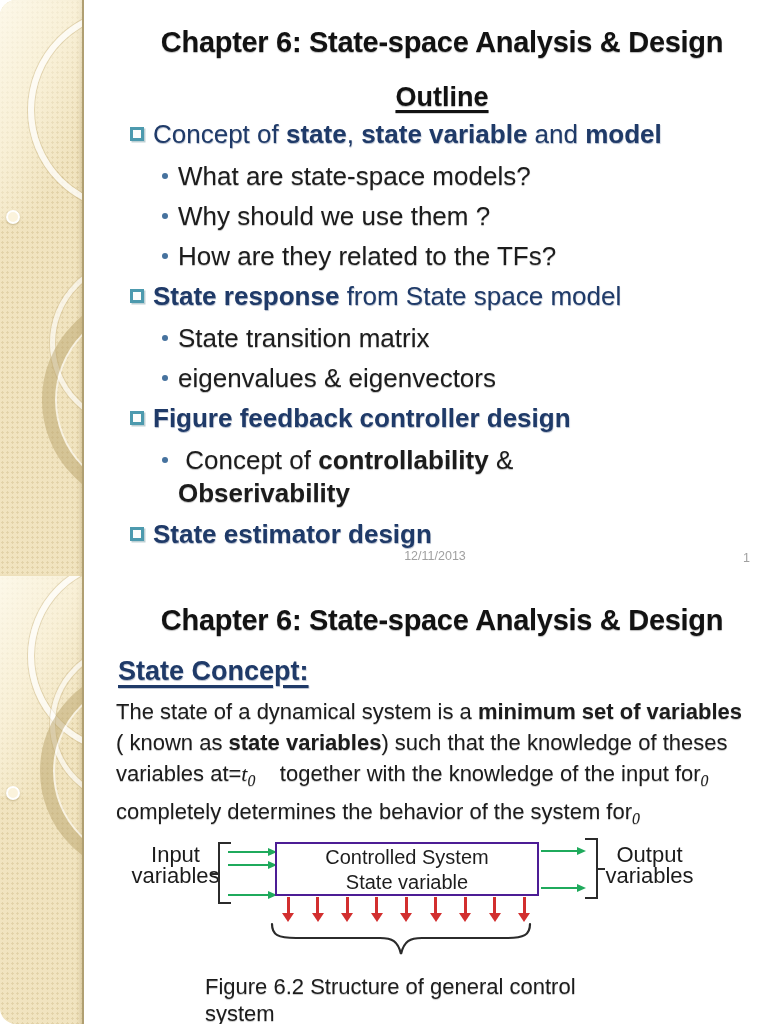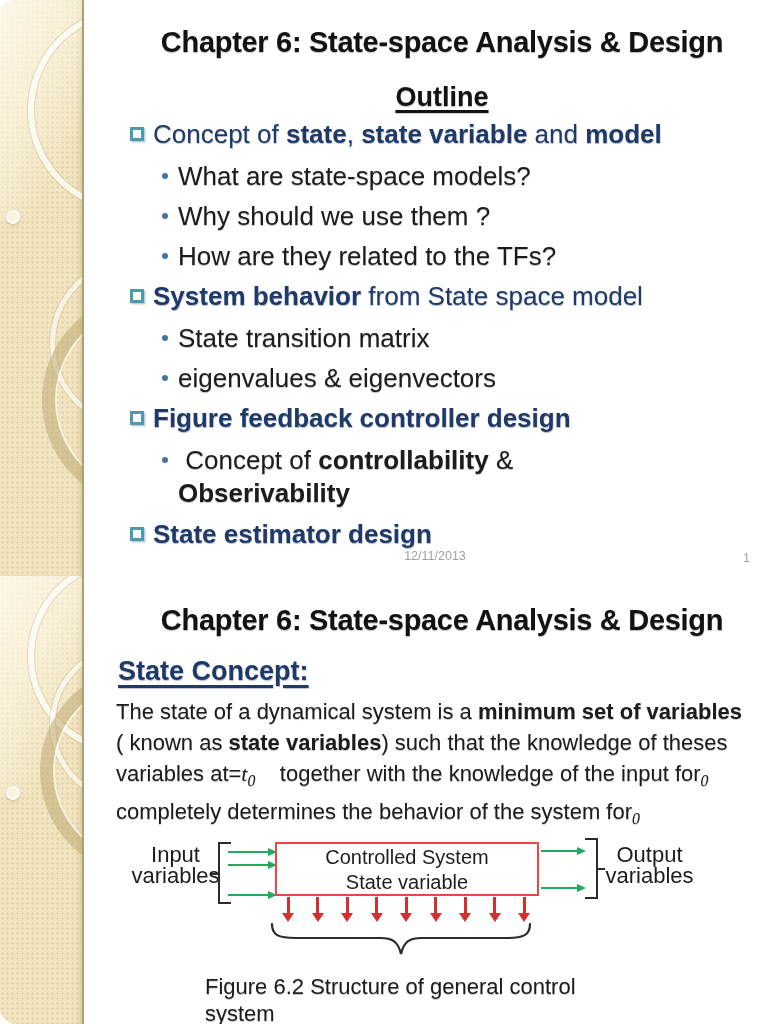--- a/index.html
+++ b/index.html
@@ -80,21 +80,21 @@
   .input-label  { left:128px; top:268px; }
   .output-label { left:602px; top:268px; }
   .bracket { position:absolute; width:13px; }
   .bracket-left  { left:218px; top:266px; height:62px;
                    border-left:2px solid #2b2b2b; border-top:2px solid #2b2b2b; border-bottom:2px solid #2b2b2b; }
   .bracket-left::after  { content:""; position:absolute; left:-9px; top:29px; width:9px; height:2px; background:#2b2b2b; }
   .bracket-right { left:585px; top:262px; height:61px;
                    border-right:2px solid #2b2b2b; border-top:2px solid #2b2b2b; border-bottom:2px solid #2b2b2b; }
   .bracket-right::after { content:""; position:absolute; right:-9px; top:28px; width:9px; height:2px; background:#2b2b2b; }
   .system-box { position:absolute; left:275px; top:266px; width:264px; height:54px;
-                background:#fff; border:2px solid #ef4444; text-align:center;
+                background:#fff; border:2px solid #4c1d95; text-align:center;
                 font-size:20px; line-height:25px; color:#1d1d1d; padding-top:1px; z-index:2; }
   .garrow { position:absolute; height:0; border-top:2.5px solid var(--green); }
   .garrow::after { content:""; position:absolute; right:-9px; top:-5.5px; width:0; height:0;
                    border-left:9px solid var(--green);
                    border-top:4.5px solid rgba(0,0,0,0); border-bottom:4.5px solid rgba(0,0,0,0); }
   .ga1 { left:228px; top:275px; width:40px; }
   .ga2 { left:228px; top:288px; width:40px; }
   .ga3 { left:228px; top:318px; width:40px; }
   .ga4 { left:541px; top:274px; width:36px; }
   .ga5 { left:541px; top:311px; width:36px; }
@@ -133,21 +133,21 @@
         <div class="row l2">
           <span class="dot-bullet"></span>
           <span class="b-text"><span>Why should we use them ?</span></span>
         </div>
         <div class="row l2">
           <span class="dot-bullet"></span>
           <span class="b-text"><span>How are they related to the TFs?</span></span>
         </div>
         <div class="row l1">
           <span class="sq-bullet"></span>
-          <span class="b-text"><span class="b">System behavior</span><span> from State space model</span></span>
+          <span class="b-text"><span class="b">State response</span><span> from State space model</span></span>
         </div>
         <div class="row l2">
           <span class="dot-bullet"></span>
           <span class="b-text"><span>State transition matrix</span></span>
         </div>
         <div class="row l2">
           <span class="dot-bullet"></span>
           <span class="b-text"><span>eigenvalues &amp; eigenvectors</span></span>
         </div>
         <div class="row l1">

